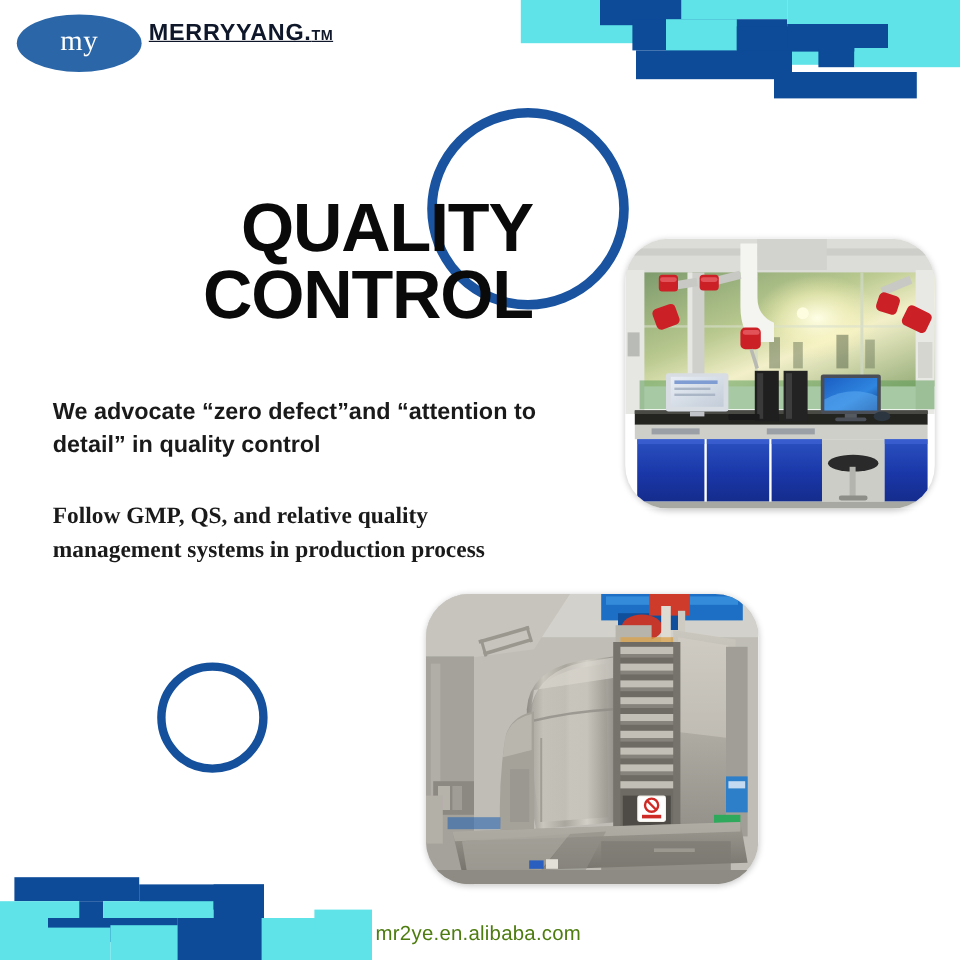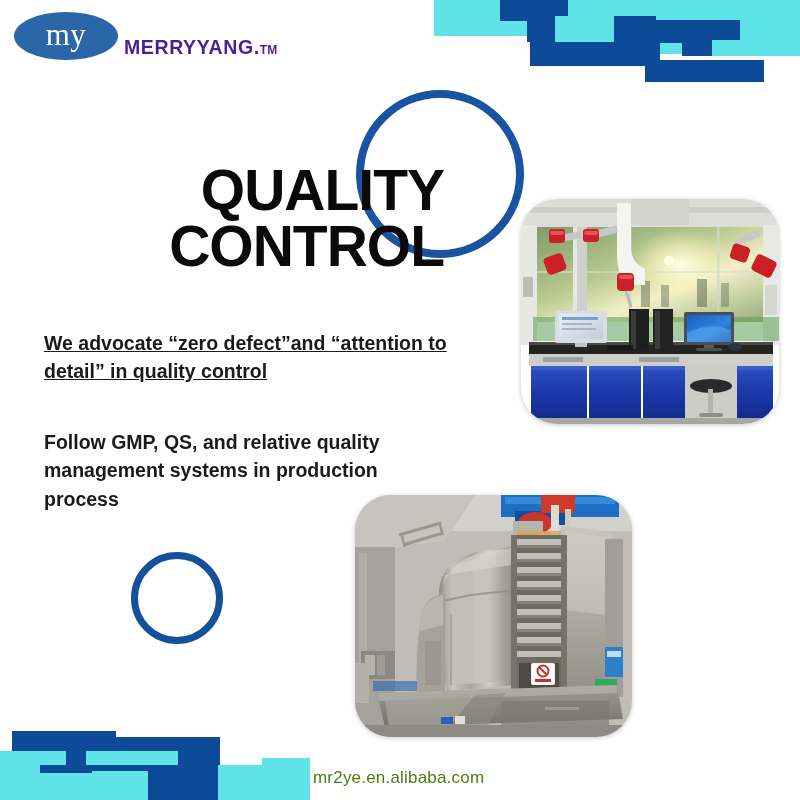--- a/index.html
+++ b/index.html
@@ -39,35 +39,36 @@
     position: absolute;
     left: 0;
     top: 4px;
     width: 104px;
     height: 48px;
     display: flex;
     align-items: center;
     justify-content: center;
     color: #ffffff;
     font-family: "Liberation Serif", serif;
-    font-size: 31px;
+    font-size: 24px;
     letter-spacing: 0.5px;
     line-height: 1;
     padding-bottom: 3px;
     box-sizing: border-box;
   }
   #logo-brand {
     position: absolute;
     left: 110px;
-    top: 28px;
-    color: #4c1d95;
+    top: 8px;
+    color: #0f172a;
     font-size: 19.5px;
     font-weight: bold;
     letter-spacing: 0.6px;
     white-space: nowrap;
+    text-decoration: underline;
   }
   #logo-brand .tm {
     font-size: 12px;
     letter-spacing: 0.3px;
   }
 
   
   .blk {
     position: absolute;
   }
@@ -111,22 +112,22 @@
   #headline .ln2 { display: block; }
 
   .body-para {
     position: absolute;
     left: 44px;
     color: #1a1a1a;
     font-size: 19.5px;
     font-weight: bold;
     line-height: 1.45;
   }
-  #para-1 { top: 329px; width: 452px; text-decoration: underline; }
-  #para-2 { top: 428px; width: 410px; }
+  #para-1 { top: 329px; width: 452px; }
+  #para-2 { top: 417px; width: 410px; font-family: Liberation Serif, serif; }
 
   
   .photo {
     position: absolute;
     border-radius: 36px;
     overflow: hidden;
     box-shadow: 0 1px 5px rgba(0,0,0,0.22);
   }
   #photo-lab {
     left: 521px;

